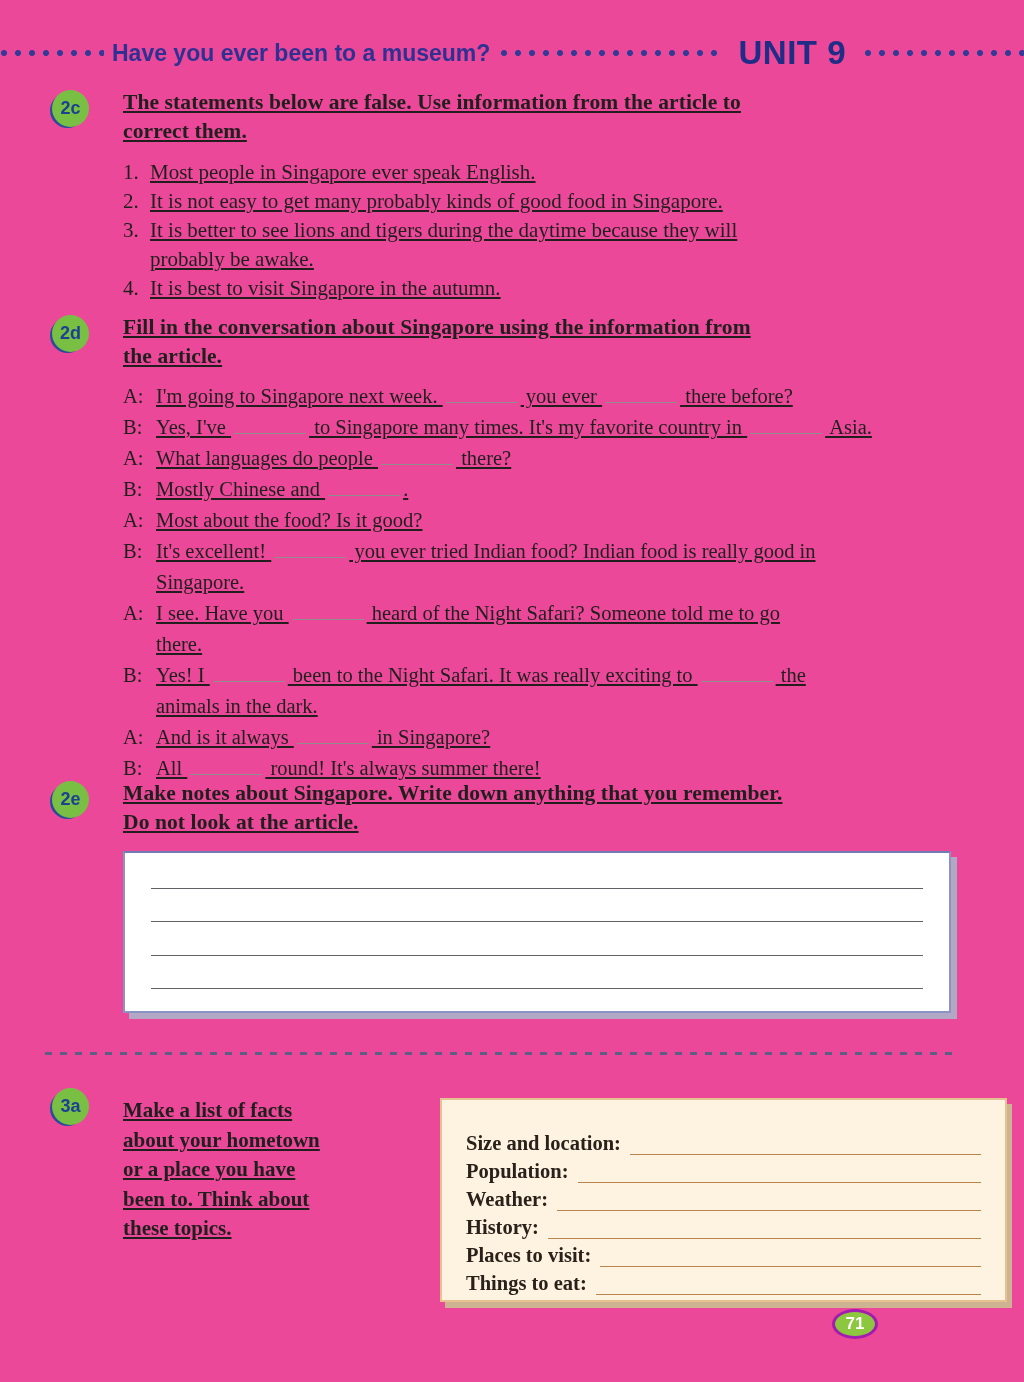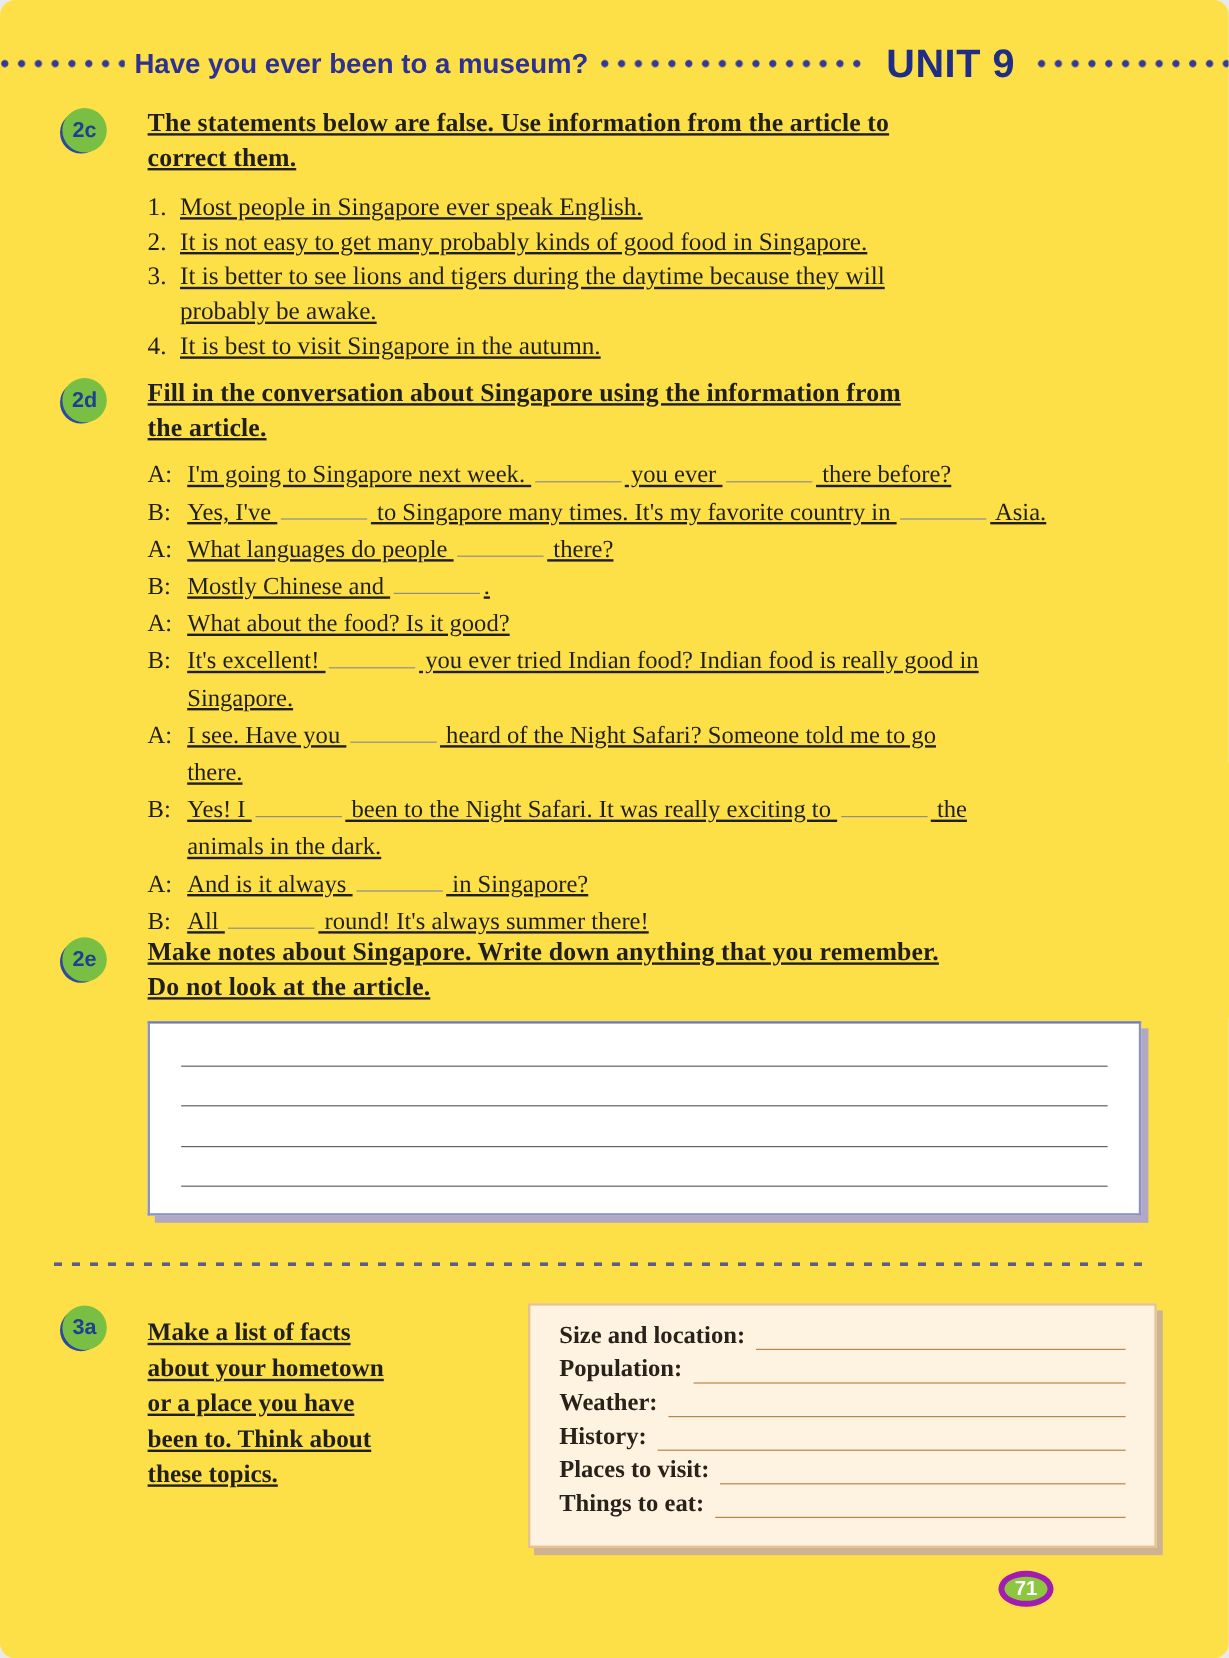--- a/index.html
+++ b/index.html
@@ -1,19 +1,19 @@
 <!DOCTYPE html>
 <html><head>
 <meta charset="utf-8">
 <style>
   html,body{margin:0;padding:0;background:#e9e9e9;}
   .page{
     position:relative;width:1024px;height:1382px;margin:0 auto;
-    background:#fde047;overflow:hidden;
-    font-family:"Liberation Serif","DejaVu Serif",serif;color:#201f1d;border-radius:13px;
+    background:#ec4899;overflow:hidden;
+    font-family:"Liberation Serif","DejaVu Serif",serif;color:#201f1d;
   }
 
   
   .header{
     position:absolute;top:36px;left:0;right:0;height:34px;
     display:flex;align-items:center;
     font-family:"Liberation Sans","DejaVu Sans",sans-serif;
   }
   .dots{
     height:8px;
@@ -61,31 +61,31 @@
   .note-line{position:absolute;left:26px;right:26px;border-top:1.2px solid #606066;}
 
   .divider{
     position:absolute;top:1052px;left:45px;width:908px;height:3px;
     background:repeating-linear-gradient(90deg,#5d5d85 0 7px,transparent 7px 15px);
   }
 
   #sec-3a{top:1086px;}
   .s3a-title{font-size:21px;font-weight:700;line-height:29.5px;padding-top:10px;width:290px;}
   .facts-box{
-    position:absolute;left:440px;top:0;width:524px;height:204px;box-sizing:border-box;
+    position:absolute;left:440px;top:12px;width:567px;height:204px;box-sizing:border-box;
     background:#fdf3e0;border:2px solid #e6c291;
-    box-shadow:5px 6px 0 #cdb392;padding:9px 24px 0 24px;
+    box-shadow:5px 6px 0 #cdb392;padding:27px 24px 0 24px;
   }
   .topic-row{display:flex;align-items:flex-end;height:28px;font-size:20.5px;color:#2a211a;}
   .topic-label{white-space:nowrap;font-weight:600;}
   .topic-line{flex:1;margin-left:9px;border-bottom:1.5px solid #b9854e;height:20px;}
 
   .page-num{
     position:absolute;left:832px;top:1309px;width:46px;height:30px;border-radius:50%;
-    background:#8dc63f;color:#ffffff;border:5px solid #a21caf;box-sizing:border-box;
+    background:#8dc63f;color:#ffffff;border:3px solid #a21caf;box-sizing:border-box;
     font-family:"Liberation Sans","DejaVu Sans",sans-serif;font-weight:800;font-size:17px;
     display:flex;align-items:center;justify-content:center;
   }
 </style>
 </head>
 <body>
 
 <div class="page">
 
   <div class="header">
@@ -111,21 +111,21 @@
 
   <div class="section" id="sec-2d">
     <div class="badge">2d</div>
     <div class="content">
       <div class="sec-title">Fill in the conversation about Singapore using the information from<br>the article.</div>
       <div class="convo-list" id="convo-list">
           <div class="convo-line"><span class="speaker">A:</span><span>I'm going to Singapore next week. <span class="blank"></span> you ever <span class="blank"></span> there before?</span></div>
           <div class="convo-line"><span class="speaker">B:</span><span>Yes, I've <span class="blank"></span> to Singapore many times. It's my favorite country in <span class="blank"></span> Asia.</span></div>
           <div class="convo-line"><span class="speaker">A:</span><span>What languages do people <span class="blank"></span> there?</span></div>
           <div class="convo-line"><span class="speaker">B:</span><span>Mostly Chinese and <span class="blank"></span>.</span></div>
-          <div class="convo-line"><span class="speaker">A:</span><span>What about the food? Is it good?</span></div>
+          <div class="convo-line"><span class="speaker">A:</span><span>Most about the food? Is it good?</span></div>
           <div class="convo-line"><span class="speaker">B:</span><span>It's excellent! <span class="blank"></span> you ever tried Indian food? Indian food is really good in<br>Singapore.</span></div>
           <div class="convo-line"><span class="speaker">A:</span><span>I see. Have you <span class="blank"></span> heard of the Night Safari? Someone told me to go<br>there.</span></div>
           <div class="convo-line"><span class="speaker">B:</span><span>Yes! I <span class="blank"></span> been to the Night Safari. It was really exciting to <span class="blank"></span> the<br>animals in the dark.</span></div>
           <div class="convo-line"><span class="speaker">A:</span><span>And is it always <span class="blank"></span> in Singapore?</span></div>
           <div class="convo-line"><span class="speaker">B:</span><span>All <span class="blank"></span> round! It's always summer there!</span></div>
         </div>
     </div>
   </div>
 
   <div class="section" id="sec-2e">

